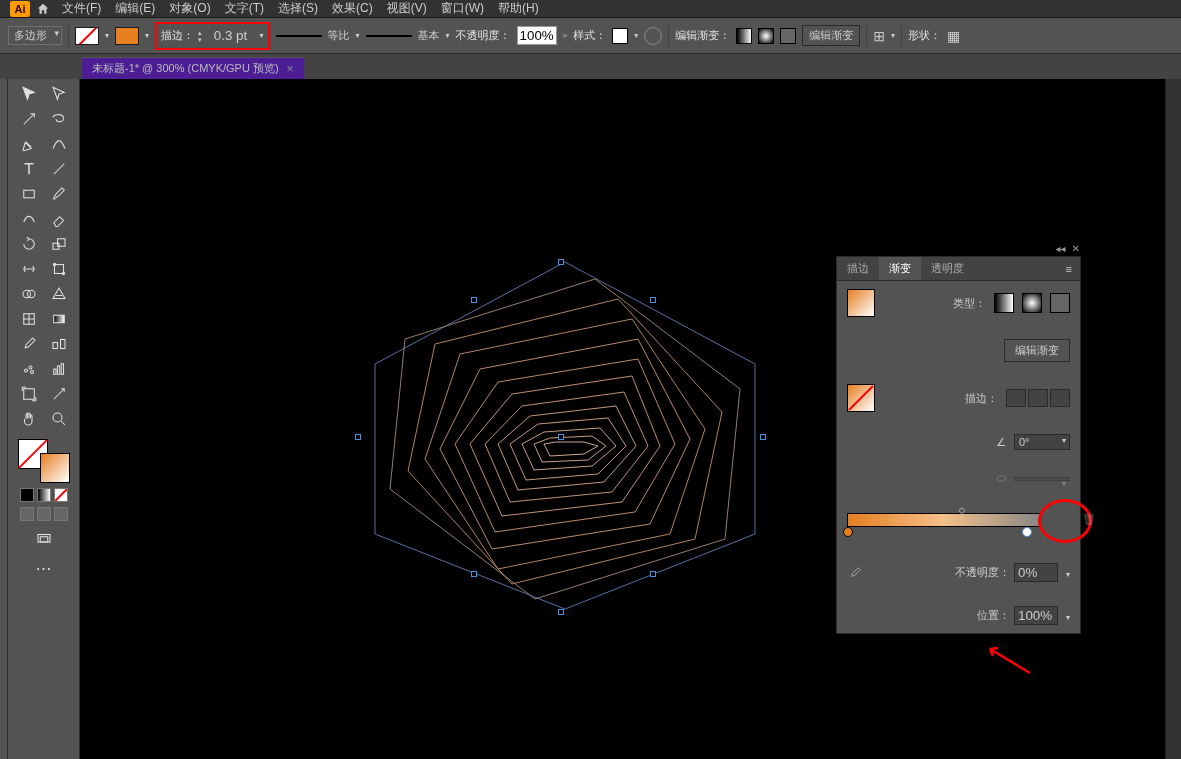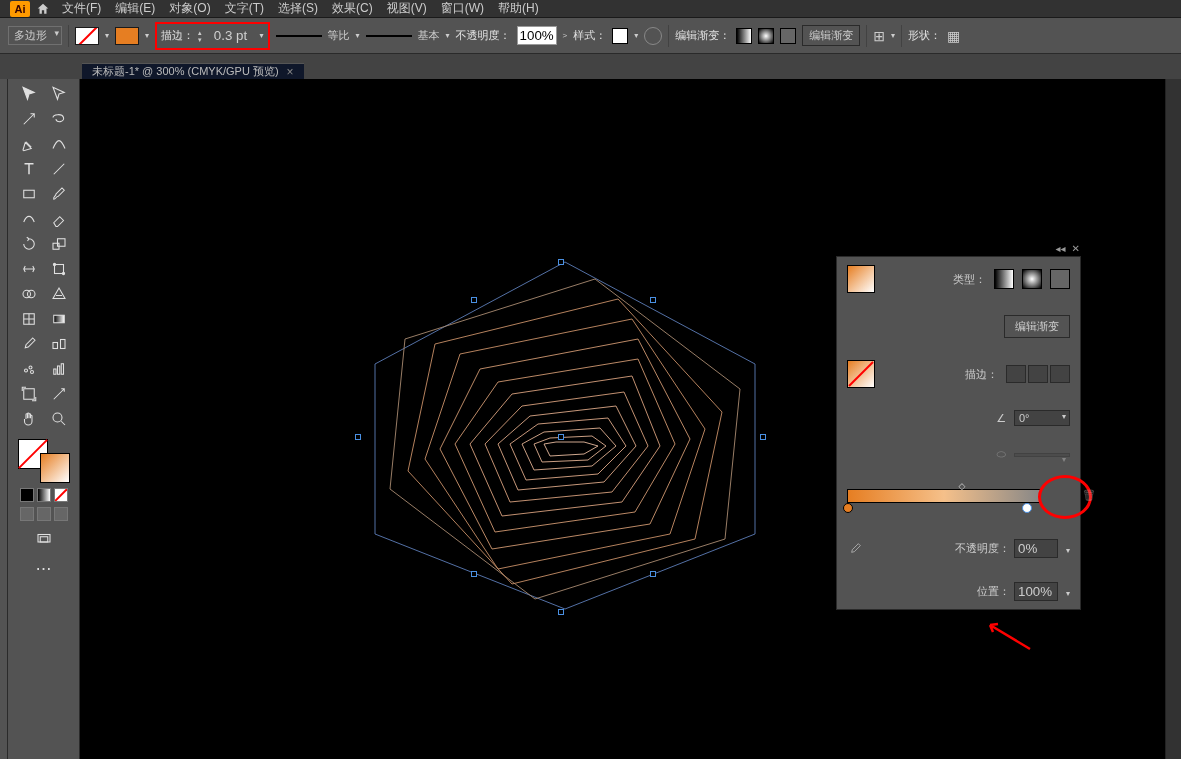--- a/index.html
+++ b/index.html
@@ -24,21 +24,21 @@
 .options-bar .stepper { display: flex; flex-direction: column; font-size: 7px; line-height: 7px; }
 .options-bar .red-box { border: 2px solid red; display: flex; align-items: center; padding: 2px 4px; gap: 4px; height: 28px; }
 .options-bar .brush-line { width: 46px; height: 2px; background: #000; display: inline-block; }
 .options-bar .opacity-input { width: 40px; background: #fff; color: #000; padding: 1px 2px; border: 1px solid #999; }
 .options-bar .sep { width: 1px; height: 22px; background: #424242; }
 .options-bar .small-sw { width: 16px; height: 16px; border: 1px solid #000; display: inline-block; }
 .options-bar .globe { width: 18px; height: 18px; border: 1px solid #888; border-radius: 50%; }
 
 
 .doc-tabs { height: 25px; background: #434343; display: flex; align-items: flex-end; padding-left: 82px; }
-.doc-tab { background: #0f172a; padding: 4px 10px; color: #bbb; font-size: 11px; display: flex; gap: 8px; align-items: center; height: 16px; border-top: 1px solid #555; }
+.doc-tab { background: #4c1d95; padding: 4px 10px; color: #bbb; font-size: 11px; display: flex; gap: 8px; align-items: center; height: 22px; border-top: 1px solid #555; }
 .doc-tab .close { font-size: 12px; color: #888; cursor: pointer; }
 
 
 .workspace { display: flex; height: calc(759px - 18px - 36px - 25px); }
 .left-dock { width: 8px; background: #535353; border-right: 1px solid #2a2a2a; }
 .tool-panel { width: 72px; background: #535353; border-right: 1px solid #2a2a2a; display: flex; flex-direction: column; align-items: center; gap: 3px; padding-top: 4px; }
 .tool-row { display: flex; gap: 2px; }
 .tool-btn { width: 28px; height: 22px; display: flex; align-items: center; justify-content: center; color: #e0e0e0; font-size: 16px; position: relative; }
 .tool-btn svg { width: 18px; height: 18px; fill: none; stroke: #e0e0e0; stroke-width: 1.4; }
 .fill-stroke-box { margin-top: 6px; position: relative; width: 52px; height: 44px; }
@@ -409,20 +409,26 @@
     </div>
     <div class="scroll-v"></div>
   </div>
 </div>
 
 <div class="panel">
   <div class="win-ctl">
     <span>◂◂</span>
     <span>✕</span>
   </div>
+  <div class="panel-tabs">
+    <span class="tab">描边</span>
+    <span class="tab active">渐变</span>
+    <span class="tab">透明度</span>
+    <span class="menu-dot">≡</span>
+  </div>
   <div class="panel-body">
     <div class="p-row">
       <div class="grad-preview"></div>
       <span style="margin-left:auto">类型：</span>
       <span class="type-sw"></span>
       <span class="type-sw rad"></span>
       <span class="type-sw ff"></span>
     </div>
     <div class="p-row">
       <span class="edit-grad-btn">编辑渐变</span>

